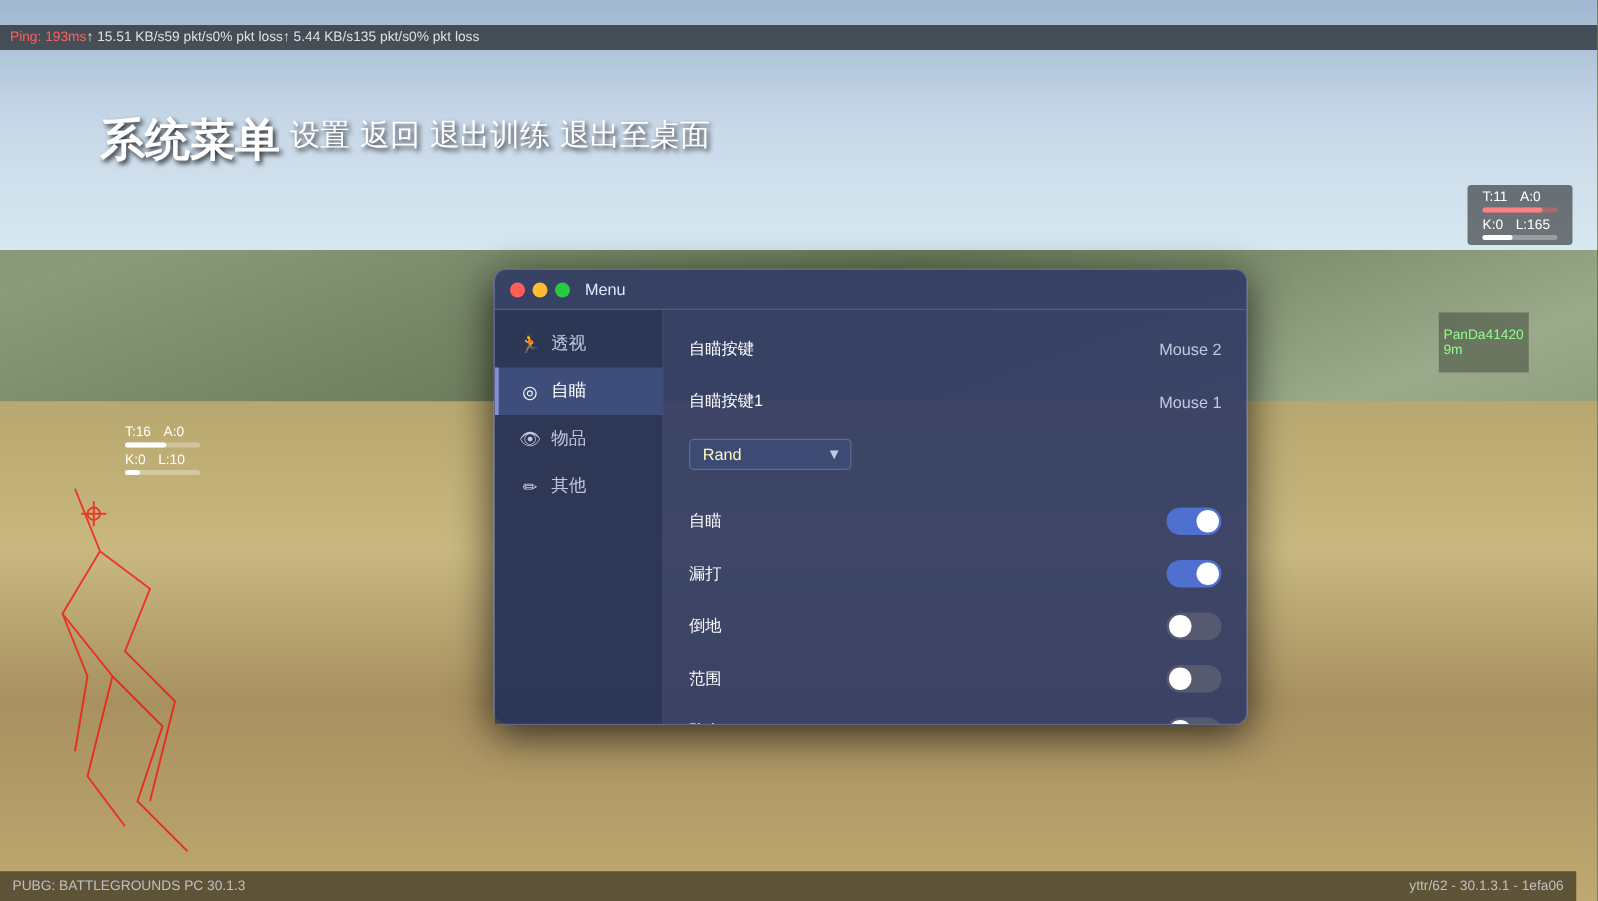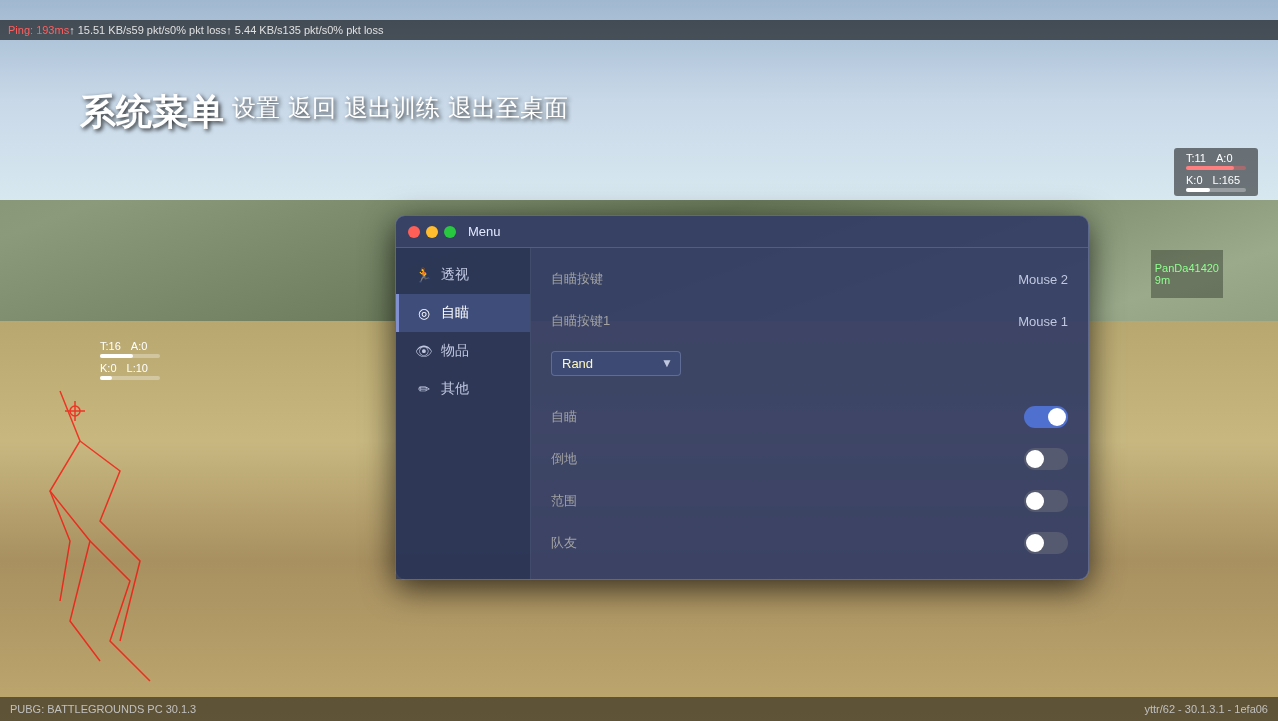--- a/index.html
+++ b/index.html
@@ -60,21 +60,21 @@
     }
 
     .hud-ping { color: #ff6060; }
     .hud-stat { color: #e0e0e0; }
 
     
     .bottom-hud {
       position: absolute;
       bottom: 0;
       left: 0;
-      right: 0;
+      right: 17px;
       height: 24px;
       background: rgba(0,0,0,0.5);
       display: flex;
       align-items: center;
       justify-content: space-between;
       padding: 0 10px;
       z-index: 10;
       font-size: 11px;
       color: #c0c0c0;
     }
@@ -105,21 +105,21 @@
       cursor: pointer;
       text-shadow: 2px 2px 4px rgba(0,0,0,0.8);
       padding: 4px 0;
     }
 
     
     .modal-overlay {
       position: absolute;
       top: 215px;
       left: 395px;
-      width: 694px;
+      width: 603px;
       height: 365px;
       z-index: 20;
       background: rgba(50, 60, 100, 0.92);
       border-radius: 10px;
       box-shadow: 0 8px 32px rgba(0,0,0,0.7);
       display: flex;
       flex-direction: column;
       border: 1px solid rgba(150,160,200,0.4);
     }
 
@@ -209,21 +209,21 @@
 
     
     .setting-row {
       display: flex;
       align-items: center;
       justify-content: space-between;
       min-height: 30px;
     }
 
     .setting-label {
-      color: #a3a3a3;
+      color: #ffffff;
       font-size: 13px;
     }
 
     .setting-value {
       color: #c0c8e0;
       font-size: 13px;
     }
 
     
     .setting-dropdown {
@@ -463,20 +463,26 @@
 
       <div class="setting-divider"></div>
 
       <div class="setting-row">
         <span class="setting-label">自瞄</span>
         <div class="toggle-switch on">
           <div class="toggle-knob"></div>
         </div>
       </div>
 
+      <div class="setting-row">
+        <span class="setting-label">漏打</span>
+        <div class="toggle-switch on">
+          <div class="toggle-knob"></div>
+        </div>
+      </div>
 
       <div class="setting-row">
         <span class="setting-label">倒地</span>
         <div class="toggle-switch off">
           <div class="toggle-knob"></div>
         </div>
       </div>
 
       <div class="setting-row">
         <span class="setting-label">范围</span>

